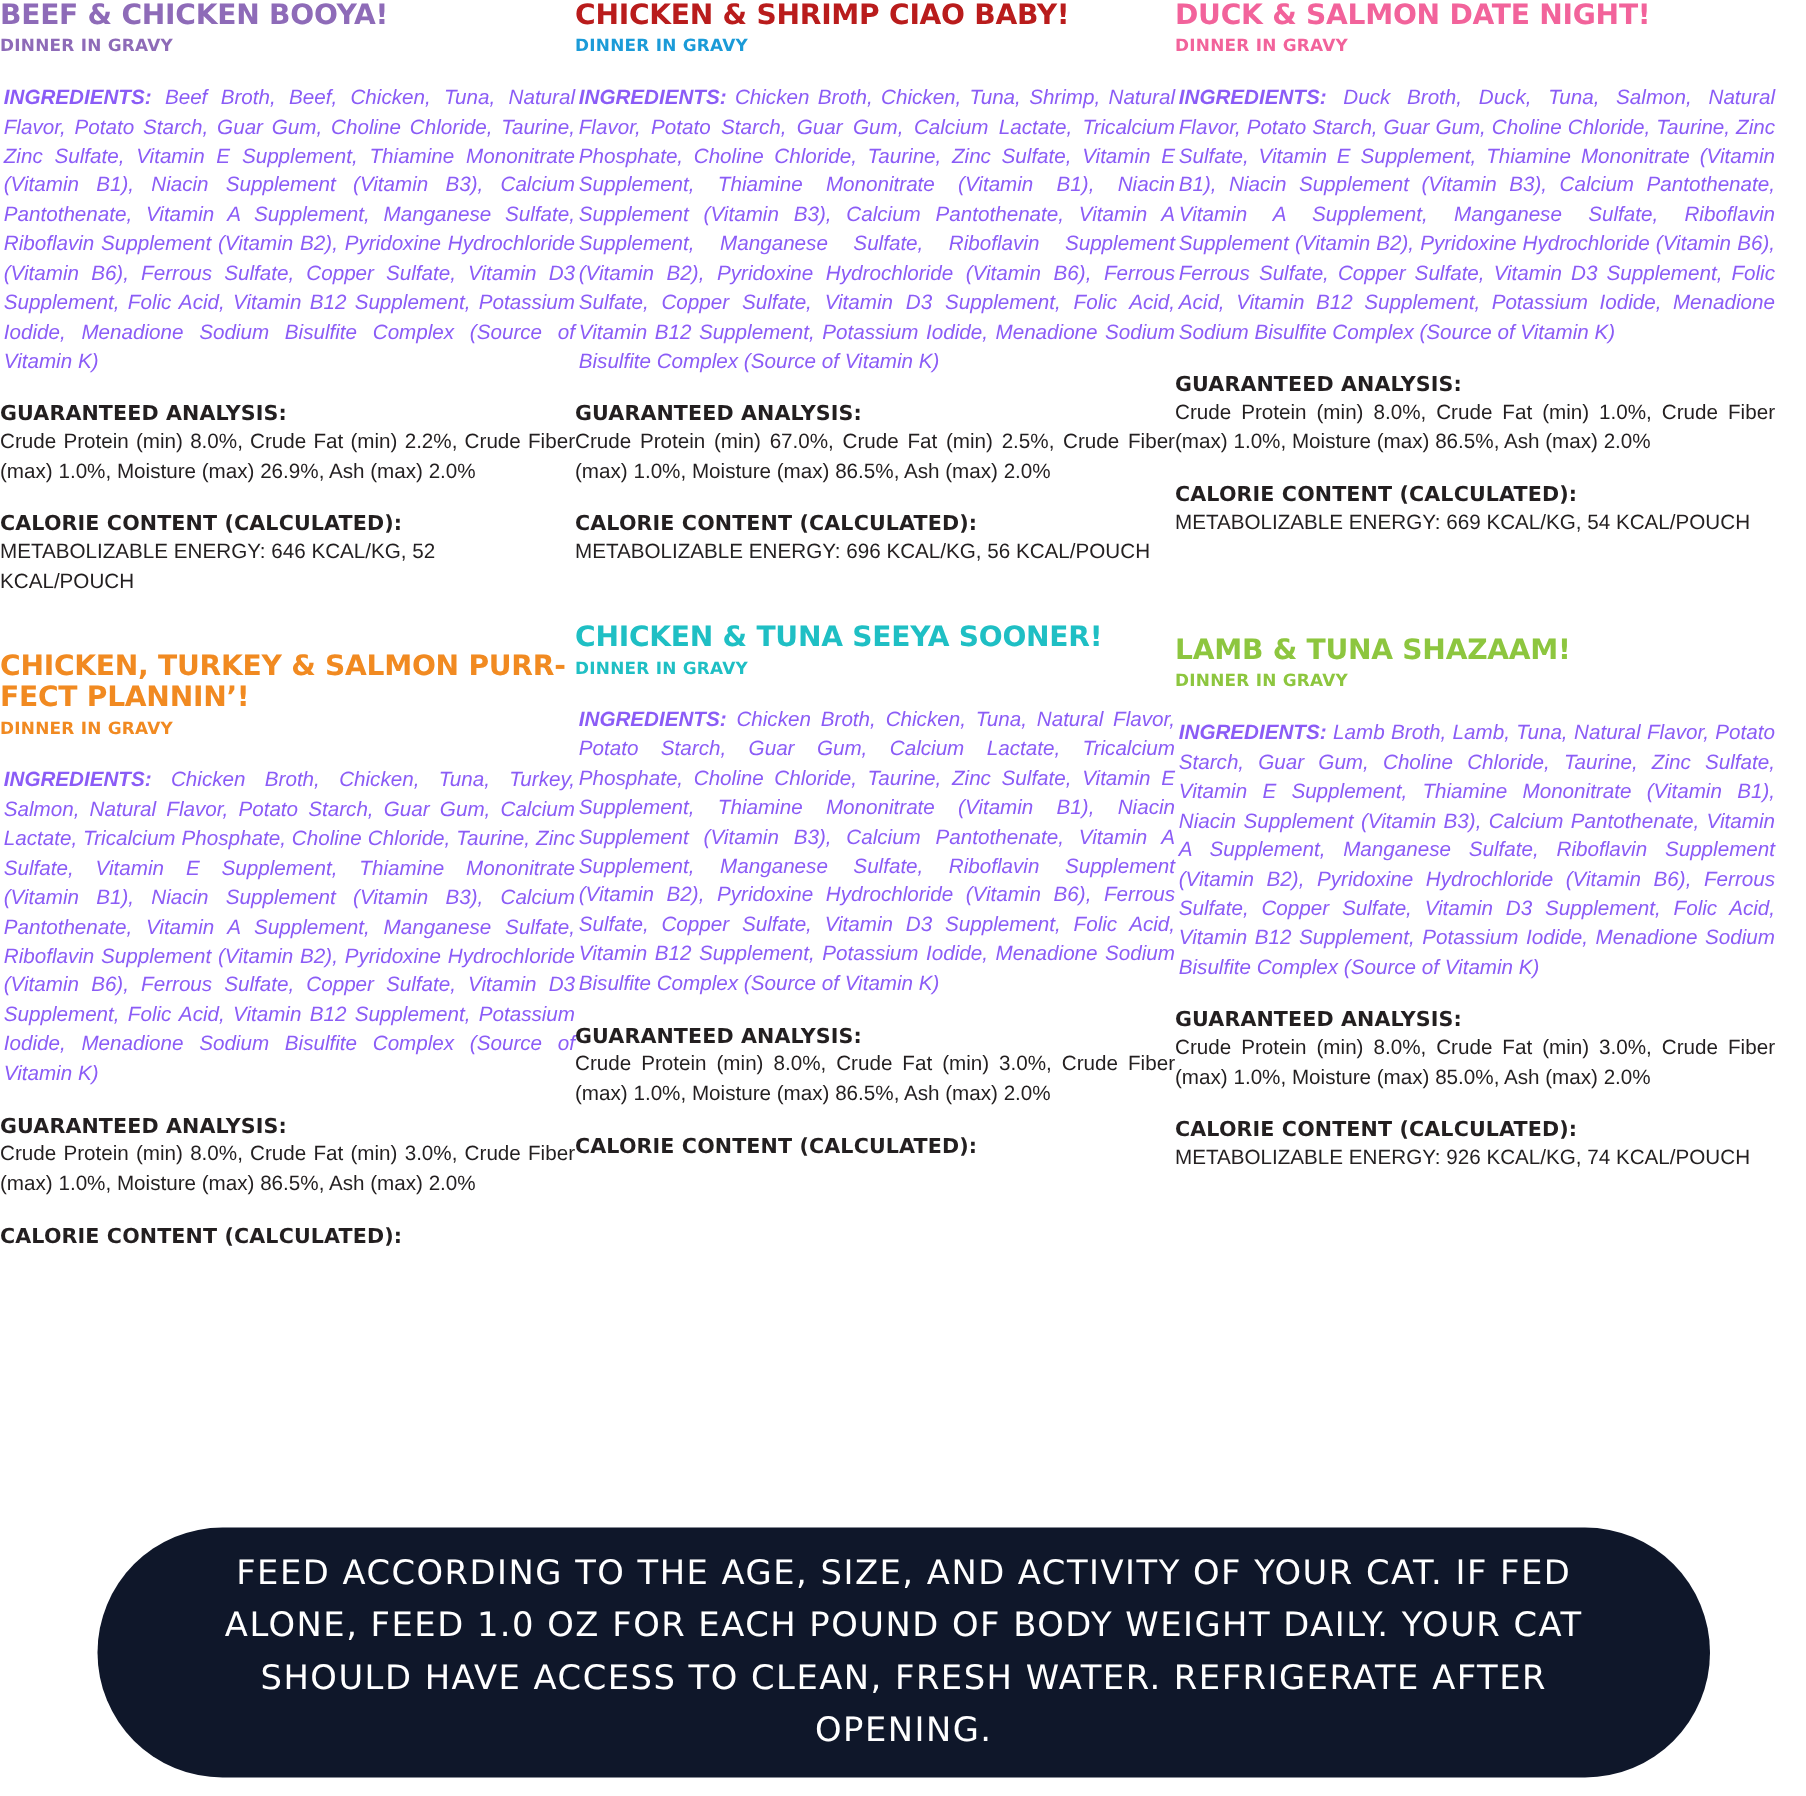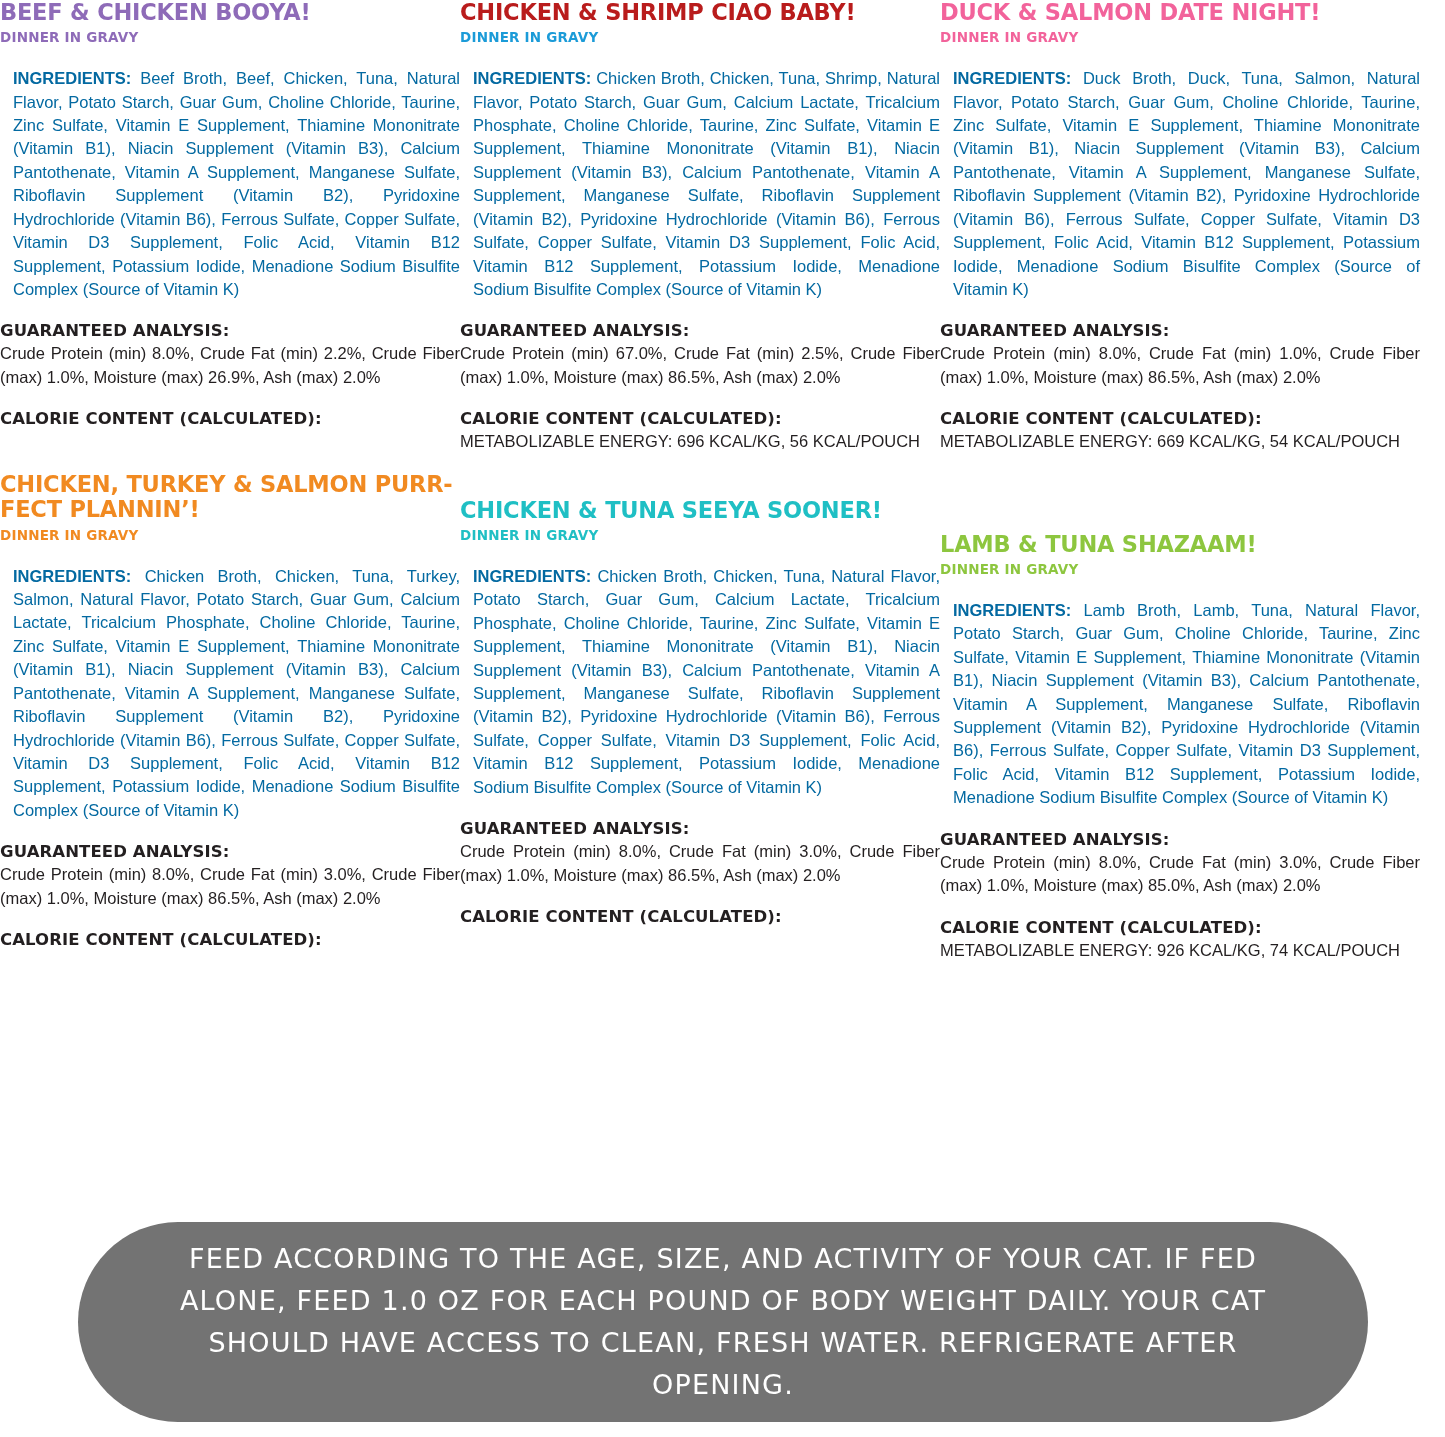--- a/index.html
+++ b/index.html
@@ -47,22 +47,23 @@
     font-size: 13.5px;
     letter-spacing: 0.2px;
     margin: 0 0 22px 0;
     text-transform: uppercase;
   }
   .body-text {
     font-size: 16.5px;
     line-height: 1.42;
     text-align: justify;
     text-justify: inter-word;
-    color: #0369a1;
-    margin: 0 0 20px 13px;
+    color: #8b5cf6;
+    margin: 0 0 20px 3px;
+    font-style: italic;
   }
   .label {
     font-weight: bold;
   }
   .sec-head {
     font-family: "DejaVu Sans", sans-serif;
     font-weight: bold;
     font-size: 16.5px;
     letter-spacing: 0.1px;
     margin: 0 0 2px 0;
@@ -84,21 +85,21 @@
   .banner-wrap {
     position: absolute;
     left: 78px;
     top: 1222px;
     width: 1290px;
     height: 200px;
   }
   .banner {
     width: 100%;
     height: 100%;
-    background: #737373;
+    background: #0f172a;
     border-radius: 100px / 100px;
     display: flex;
     align-items: center;
     justify-content: center;
     box-sizing: border-box;
     padding: 10px 60px;
   }
   .banner-text {
     font-family: "DejaVu Sans", sans-serif;
     color: #ffffff;
@@ -119,20 +120,21 @@
 
     <div class="col">
 
       <div class="panel p1">
         <div class="panel-title" style="color:#8e6bb8">BEEF &amp; CHICKEN BOOYA!</div>
         <div class="panel-sub" style="color:#8e6bb8">DINNER IN GRAVY</div>
         <p class="body-text"><span class="label">INGREDIENTS:</span> <span>Beef Broth, Beef, Chicken, Tuna, Natural Flavor, Potato Starch, Guar Gum, Choline Chloride, Taurine, Zinc Sulfate, Vitamin E Supplement, Thiamine Mononitrate (Vitamin B1), Niacin Supplement (Vitamin B3), Calcium Pantothenate, Vitamin A Supplement, Manganese Sulfate, Riboflavin Supplement (Vitamin B2), Pyridoxine Hydrochloride (Vitamin B6), Ferrous Sulfate, Copper Sulfate, Vitamin D3 Supplement, Folic Acid, Vitamin B12 Supplement, Potassium Iodide, Menadione Sodium Bisulfite Complex (Source of Vitamin K)</span></p>
         <div class="sec-head">GUARANTEED ANALYSIS:</div>
         <p class="sec-body">Crude Protein (min) 8.0%, Crude Fat (min) 2.2%, Crude Fiber (max) 1.0%, Moisture (max) 26.9%, Ash (max) 2.0%</p>
         <div class="sec-head">CALORIE CONTENT (CALCULATED):</div>
+        <p class="sec-body nojust">METABOLIZABLE ENERGY: 646 KCAL/KG, 52 KCAL/POUCH</p>
       </div>
 
       <div class="panel p2">
         <div class="panel-title" style="color:#f18a21">CHICKEN, TURKEY &amp; SALMON PURR-FECT PLANNIN’!</div>
         <div class="panel-sub" style="color:#f18a21">DINNER IN GRAVY</div>
         <p class="body-text"><span class="label">INGREDIENTS:</span> <span>Chicken Broth, Chicken, Tuna, Turkey, Salmon, Natural Flavor, Potato Starch, Guar Gum, Calcium Lactate, Tricalcium Phosphate, Choline Chloride, Taurine, Zinc Sulfate, Vitamin E Supplement, Thiamine Mononitrate (Vitamin B1), Niacin Supplement (Vitamin B3), Calcium Pantothenate, Vitamin A Supplement, Manganese Sulfate, Riboflavin Supplement (Vitamin B2), Pyridoxine Hydrochloride (Vitamin B6), Ferrous Sulfate, Copper Sulfate, Vitamin D3 Supplement, Folic Acid, Vitamin B12 Supplement, Potassium Iodide, Menadione Sodium Bisulfite Complex (Source of Vitamin K)</span></p>
         <div class="sec-head">GUARANTEED ANALYSIS:</div>
         <p class="sec-body">Crude Protein (min) 8.0%, Crude Fat (min) 3.0%, Crude Fiber (max) 1.0%, Moisture (max) 86.5%, Ash (max) 2.0%</p>
         <div class="sec-head">CALORIE CONTENT (CALCULATED):</div>
       </div>

